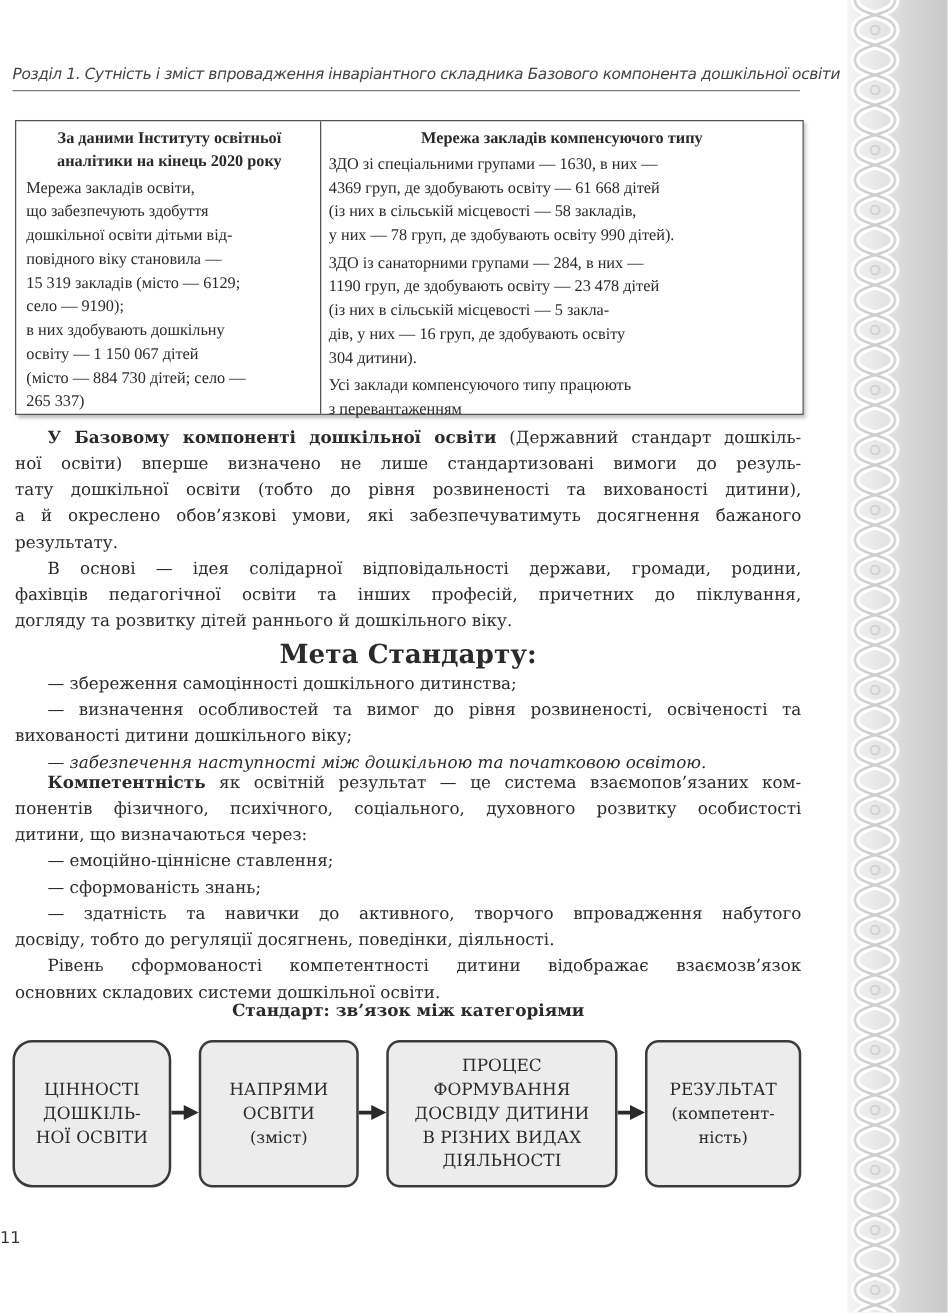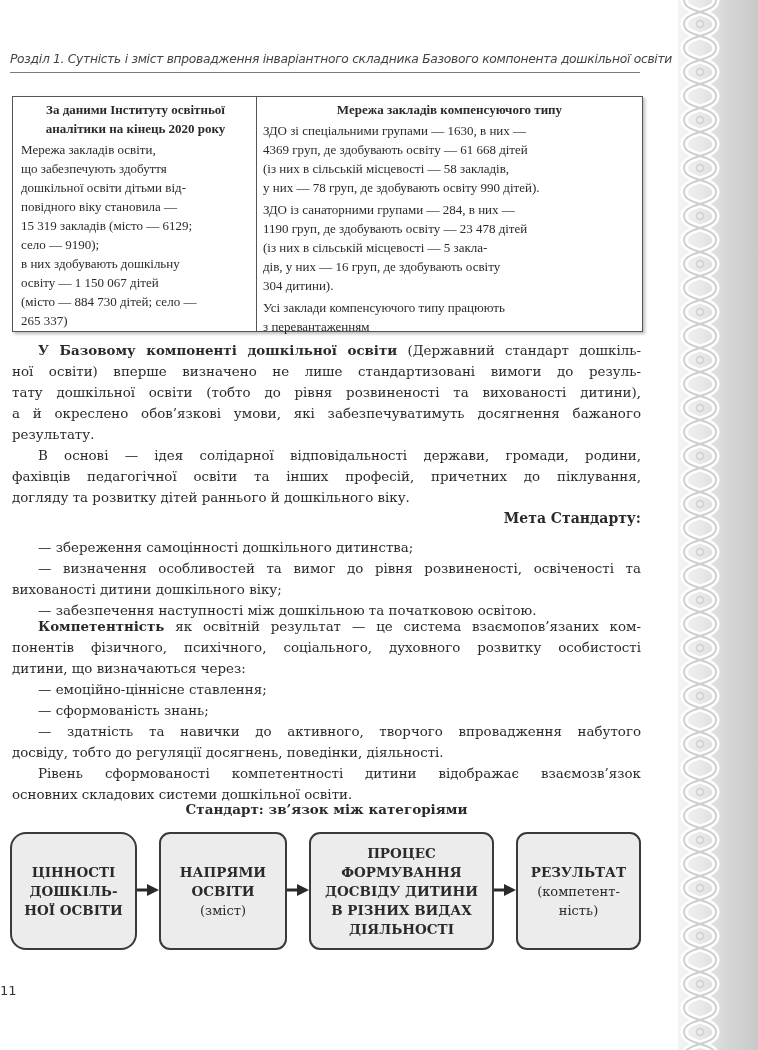--- a/index.html
+++ b/index.html
@@ -33,34 +33,34 @@
   .body-text {
     position: absolute; left: 12px; width: 629px; font-size: 13.4px; line-height: 21px;
     text-align: justify;
   }
   .para { text-indent: 26px; margin: 0; }
   .para .line { display: block; text-align: justify; text-align-last: justify; white-space: nowrap; }
   .para .line.last { text-align-last: left; }
   .nojust .line { text-align-last: left; }
   .b { font-weight: bold; }
   .section-title {
-    position: absolute; left: 12px; width: 629px; top: 510px; text-align: right;
-    font-weight: bold; font-size: 14px;
+    position: absolute; left: 12px; width: 629px; top: 510px; text-align: center;
+    font-weight: bold; font-size: 21px;
   }
   .diagram-title {
     position: absolute; left: 12px; width: 629px; top: 801px; text-align: center;
     font-weight: bold; font-size: 13.5px;
   }
   .box {
     position: absolute; top: 832px; height: 118px; background: #ececec;
     border: 2px solid #3a3a3a; border-radius: 11px; box-sizing: border-box;
     display: flex; flex-direction: column; align-items: center; justify-content: center;
     text-align: center; font-size: 13.5px; line-height: 19px;
   }
-  .box .main { font-weight: bold; }
+  .box .main { font-weight: normal; }
   .box .sub { font-size: 13px; }
   .arrow { position: absolute; top: 882px; height: 16px; }
   .page-number {
     position: absolute; left: 0; width: 680px; top: 983px; 
     font-family: "DejaVu Sans", "Liberation Sans", sans-serif; font-size: 13px; color: #333;
   }
 </style>
 </head>
 <body>
 
@@ -138,21 +138,21 @@
 <div class="section-title">Мета Стандарту:</div>
 <div class="body-text" style="top:537px;">
   <p class="para nojust">
     <span class="line last" style="text-indent:26px;">— збереження самоцінності дошкільного дитинства;</span>
   </p>
   <p class="para">
     <span class="line" style="text-indent:26px;">— визначення особливостей та вимог до рівня розвиненості, освіченості та</span>
     <span class="line last" style="text-indent:0;">вихованості дитини дошкільного віку;</span>
   </p>
   <p class="para nojust">
-    <span class="line last" style="text-indent:26px;">— забезпечення наступності між дошкільною та початковою освітою.</span>
+    <span class="line last" style="text-indent:26px;font-style:italic;">— забезпечення наступності між дошкільною та початковою освітою.</span>
   </p>
 </div>
 
 <div class="body-text" style="top:616px;">
   <p class="para">
     <span class="line" style="text-indent:26px;"><span class="b">Компетентність</span><span> як освітній результат — це система взаємопов’язаних ком-</span></span>
     <span class="line" style="text-indent:0;">понентів фізичного, психічного, соціального, духовного розвитку особистості</span>
     <span class="line last" style="text-indent:0;">дитини, що визначаються через:</span>
   </p>
   <p class="para nojust">

